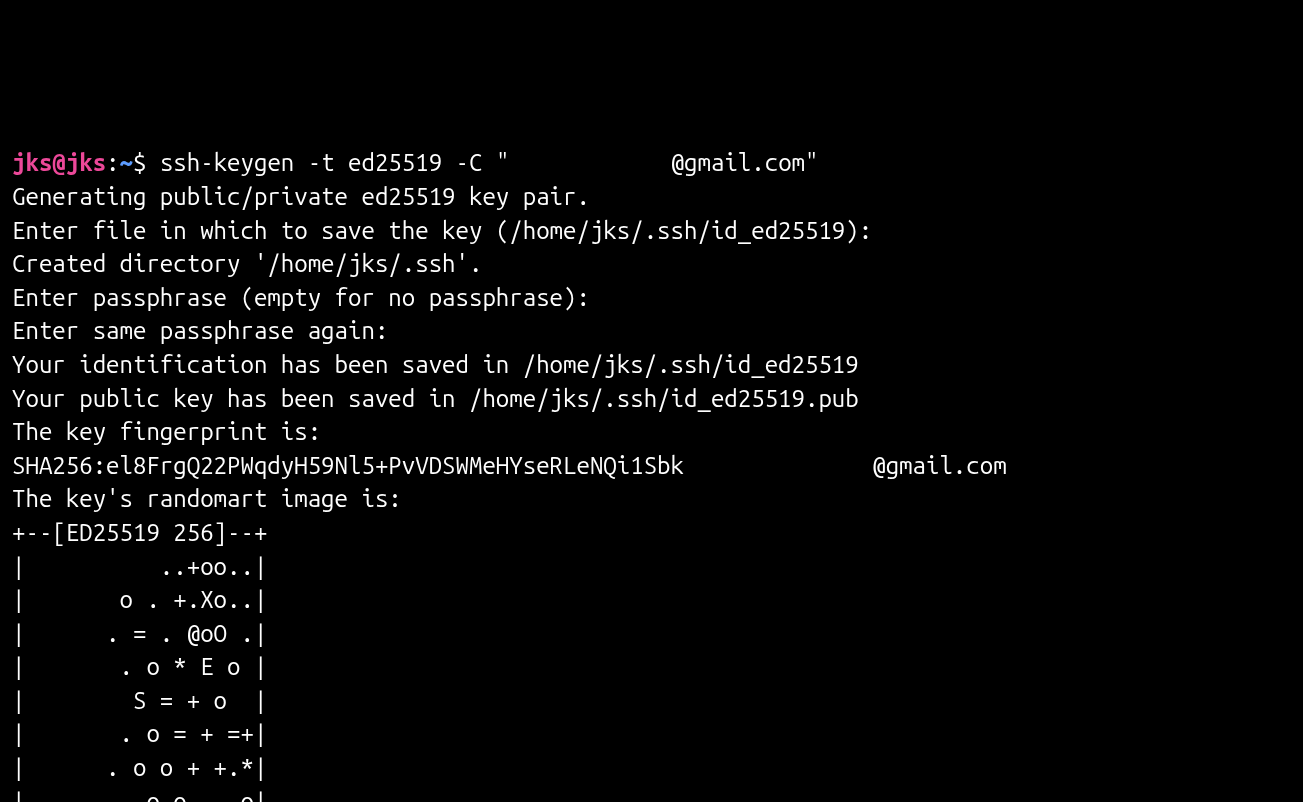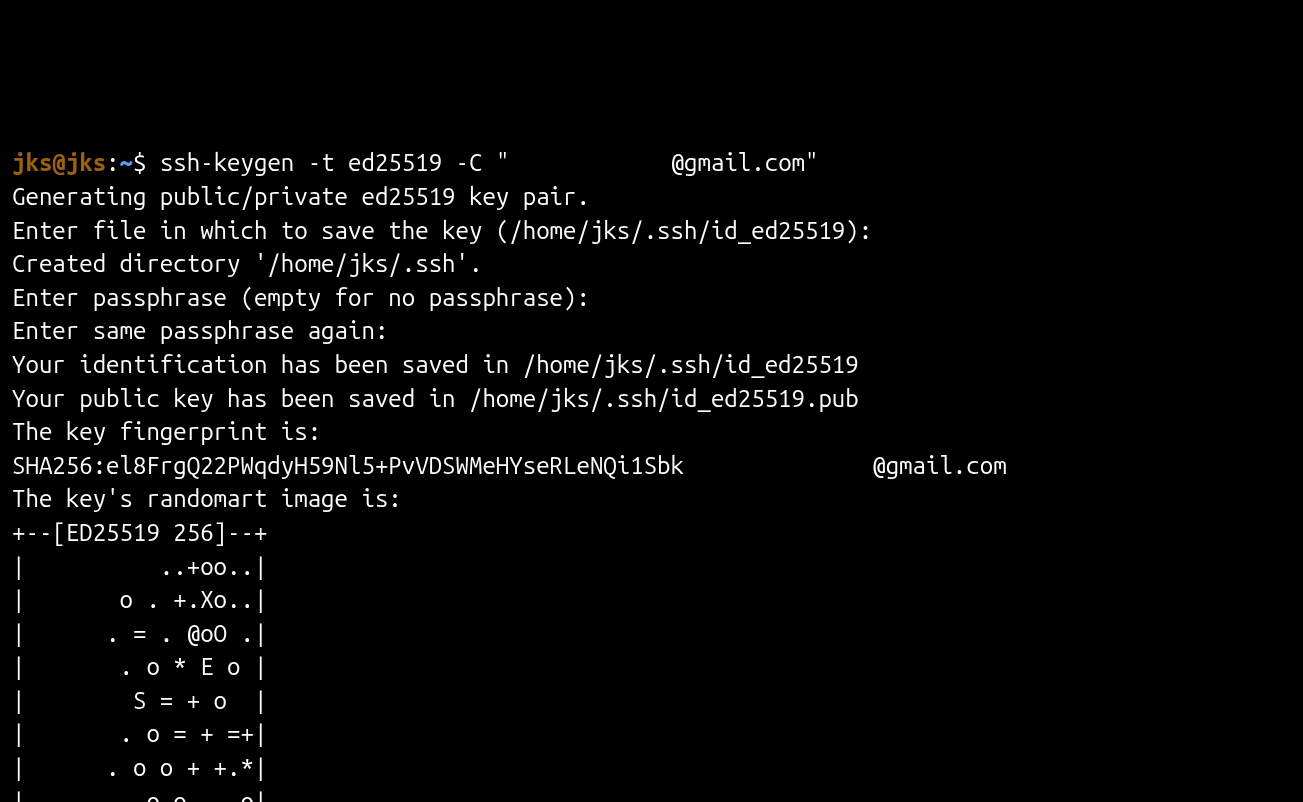--- a/index.html
+++ b/index.html
@@ -13,21 +13,21 @@
       font-family: 'Ubuntu Mono', 'DejaVu Sans Mono', 'Consolas', monospace;
       font-size: 24px;
       line-height: 1.4;
       padding: 12px;
       white-space: pre;
       width: 1303px;
       height: 802px;
       overflow: hidden;
     }
     .prompt-user {
-      color: #a16207;
+      color: #ec4899;
       font-weight: bold;
     }
     .prompt-colon {
       color: #ffffff;
     }
     .prompt-path {
       color: #5c9cff;
       font-weight: bold;
     }
     .prompt-dollar {

